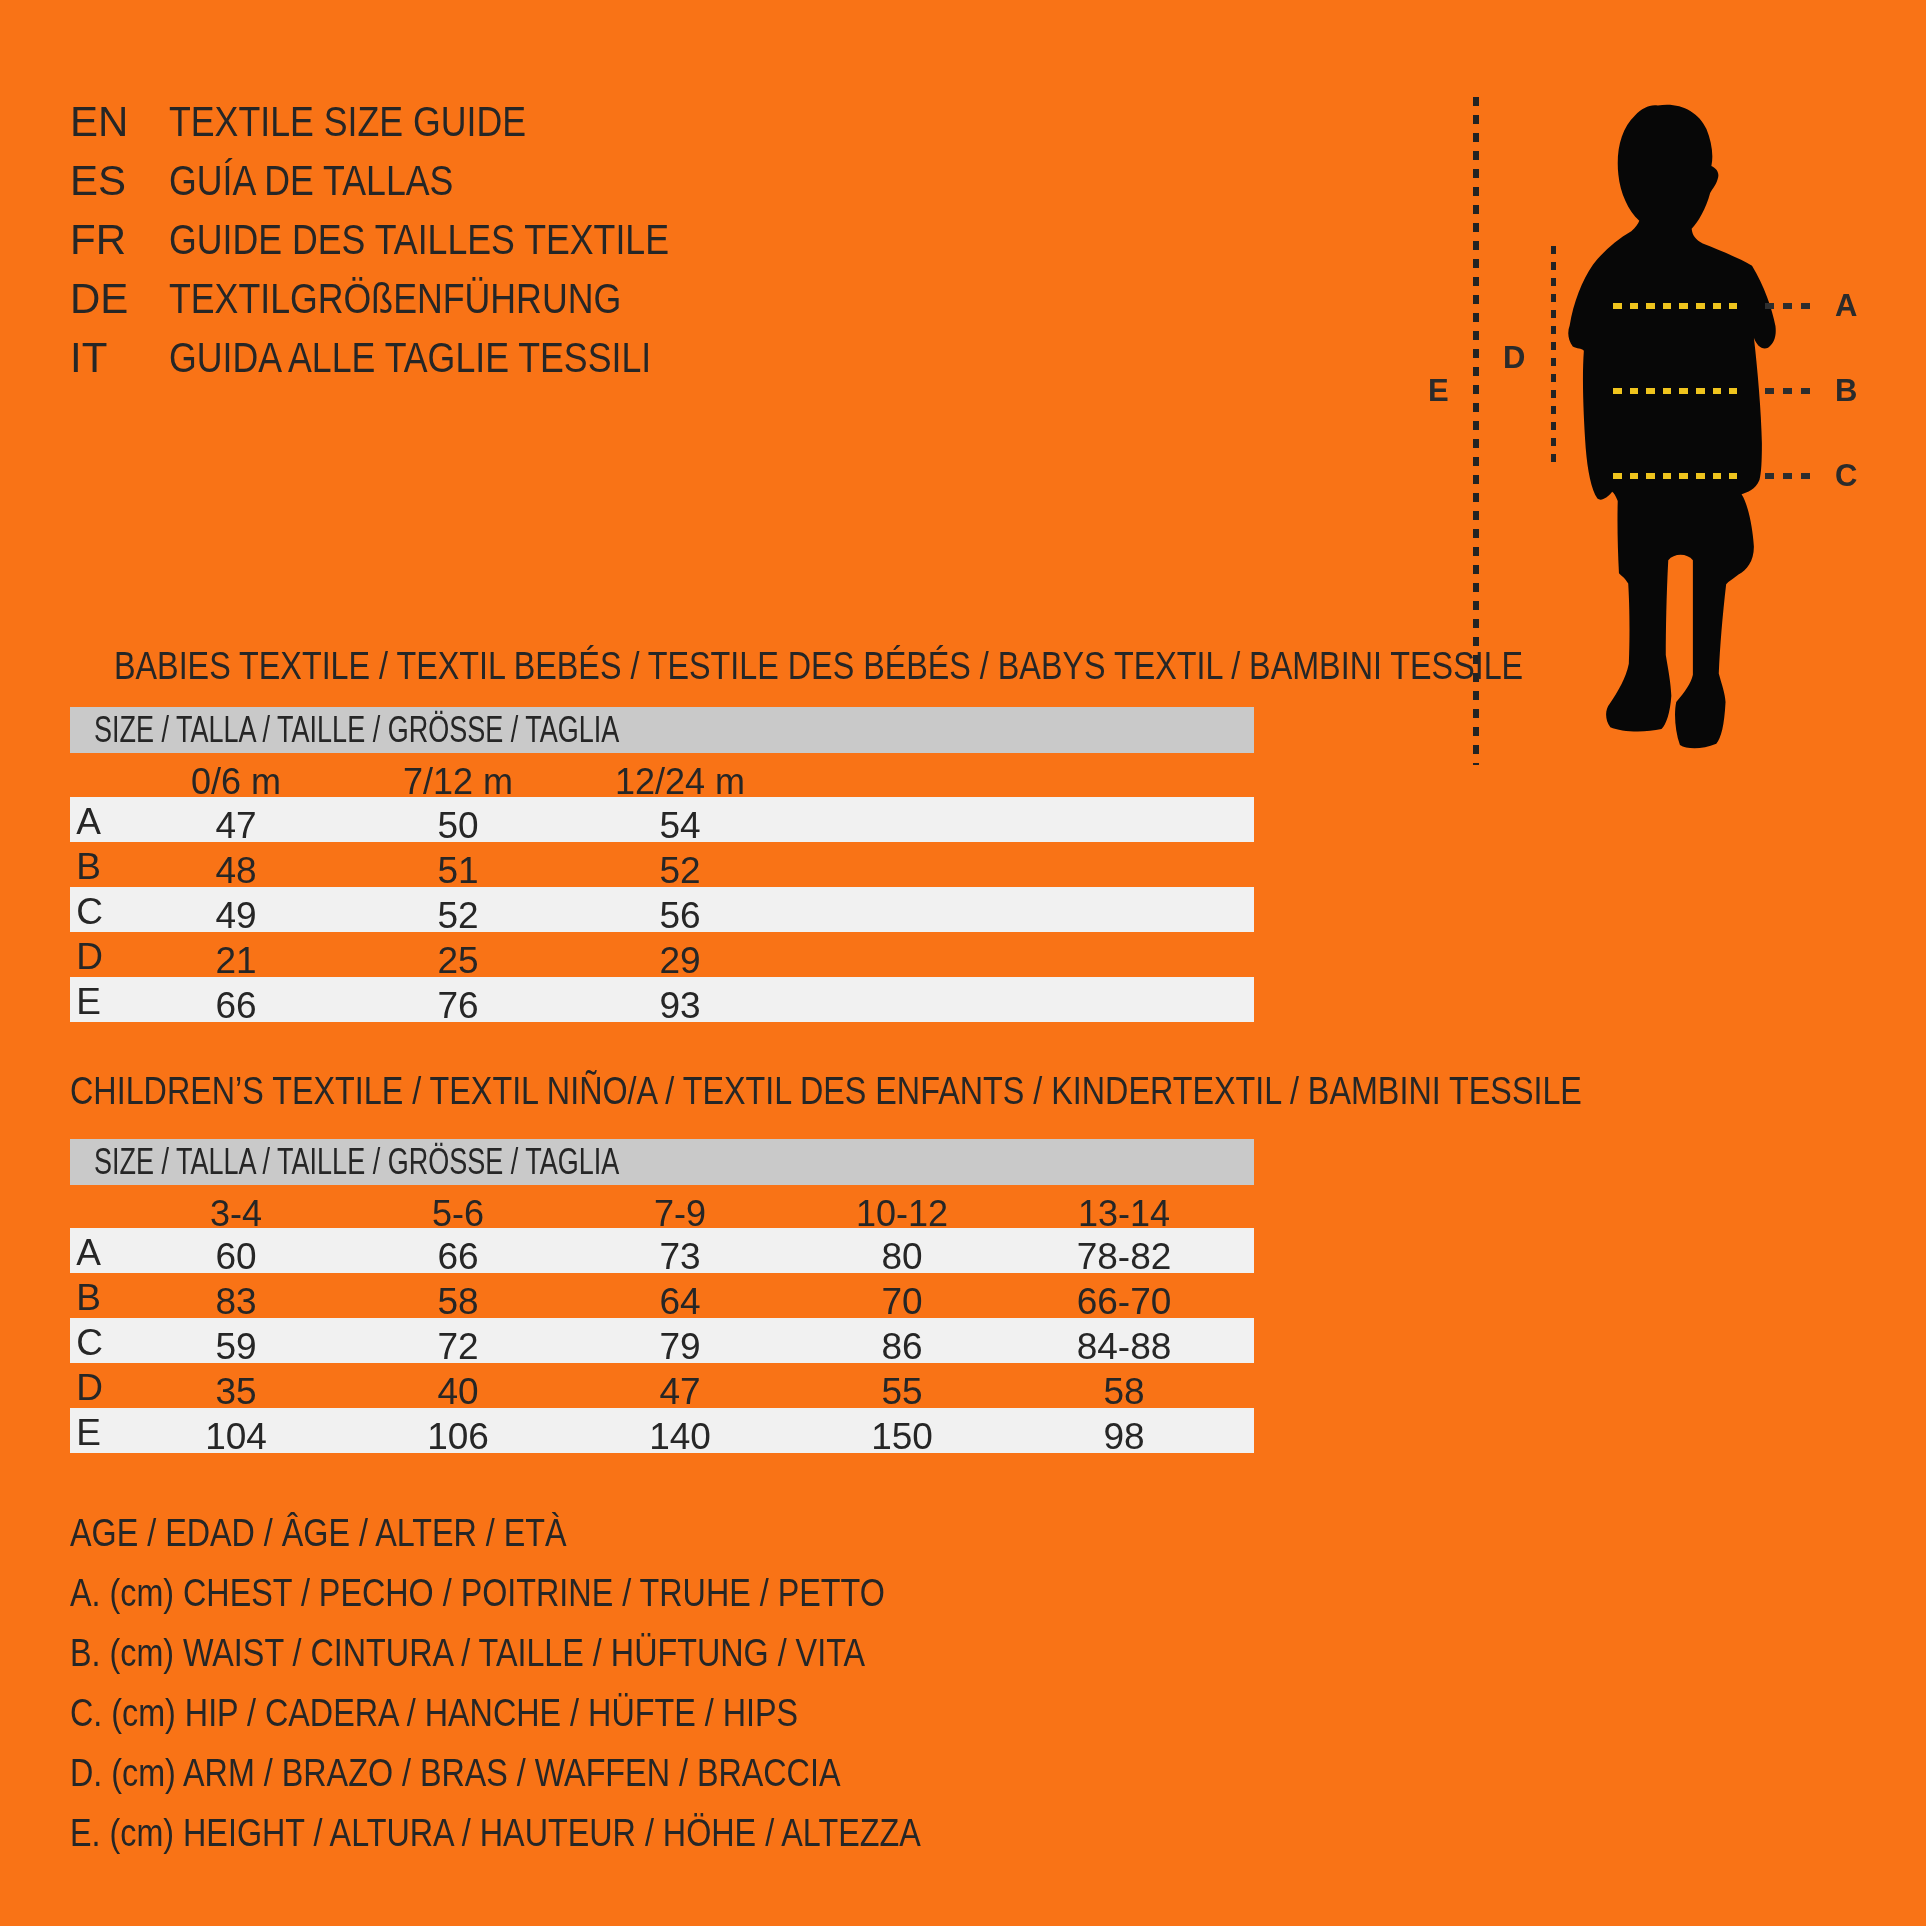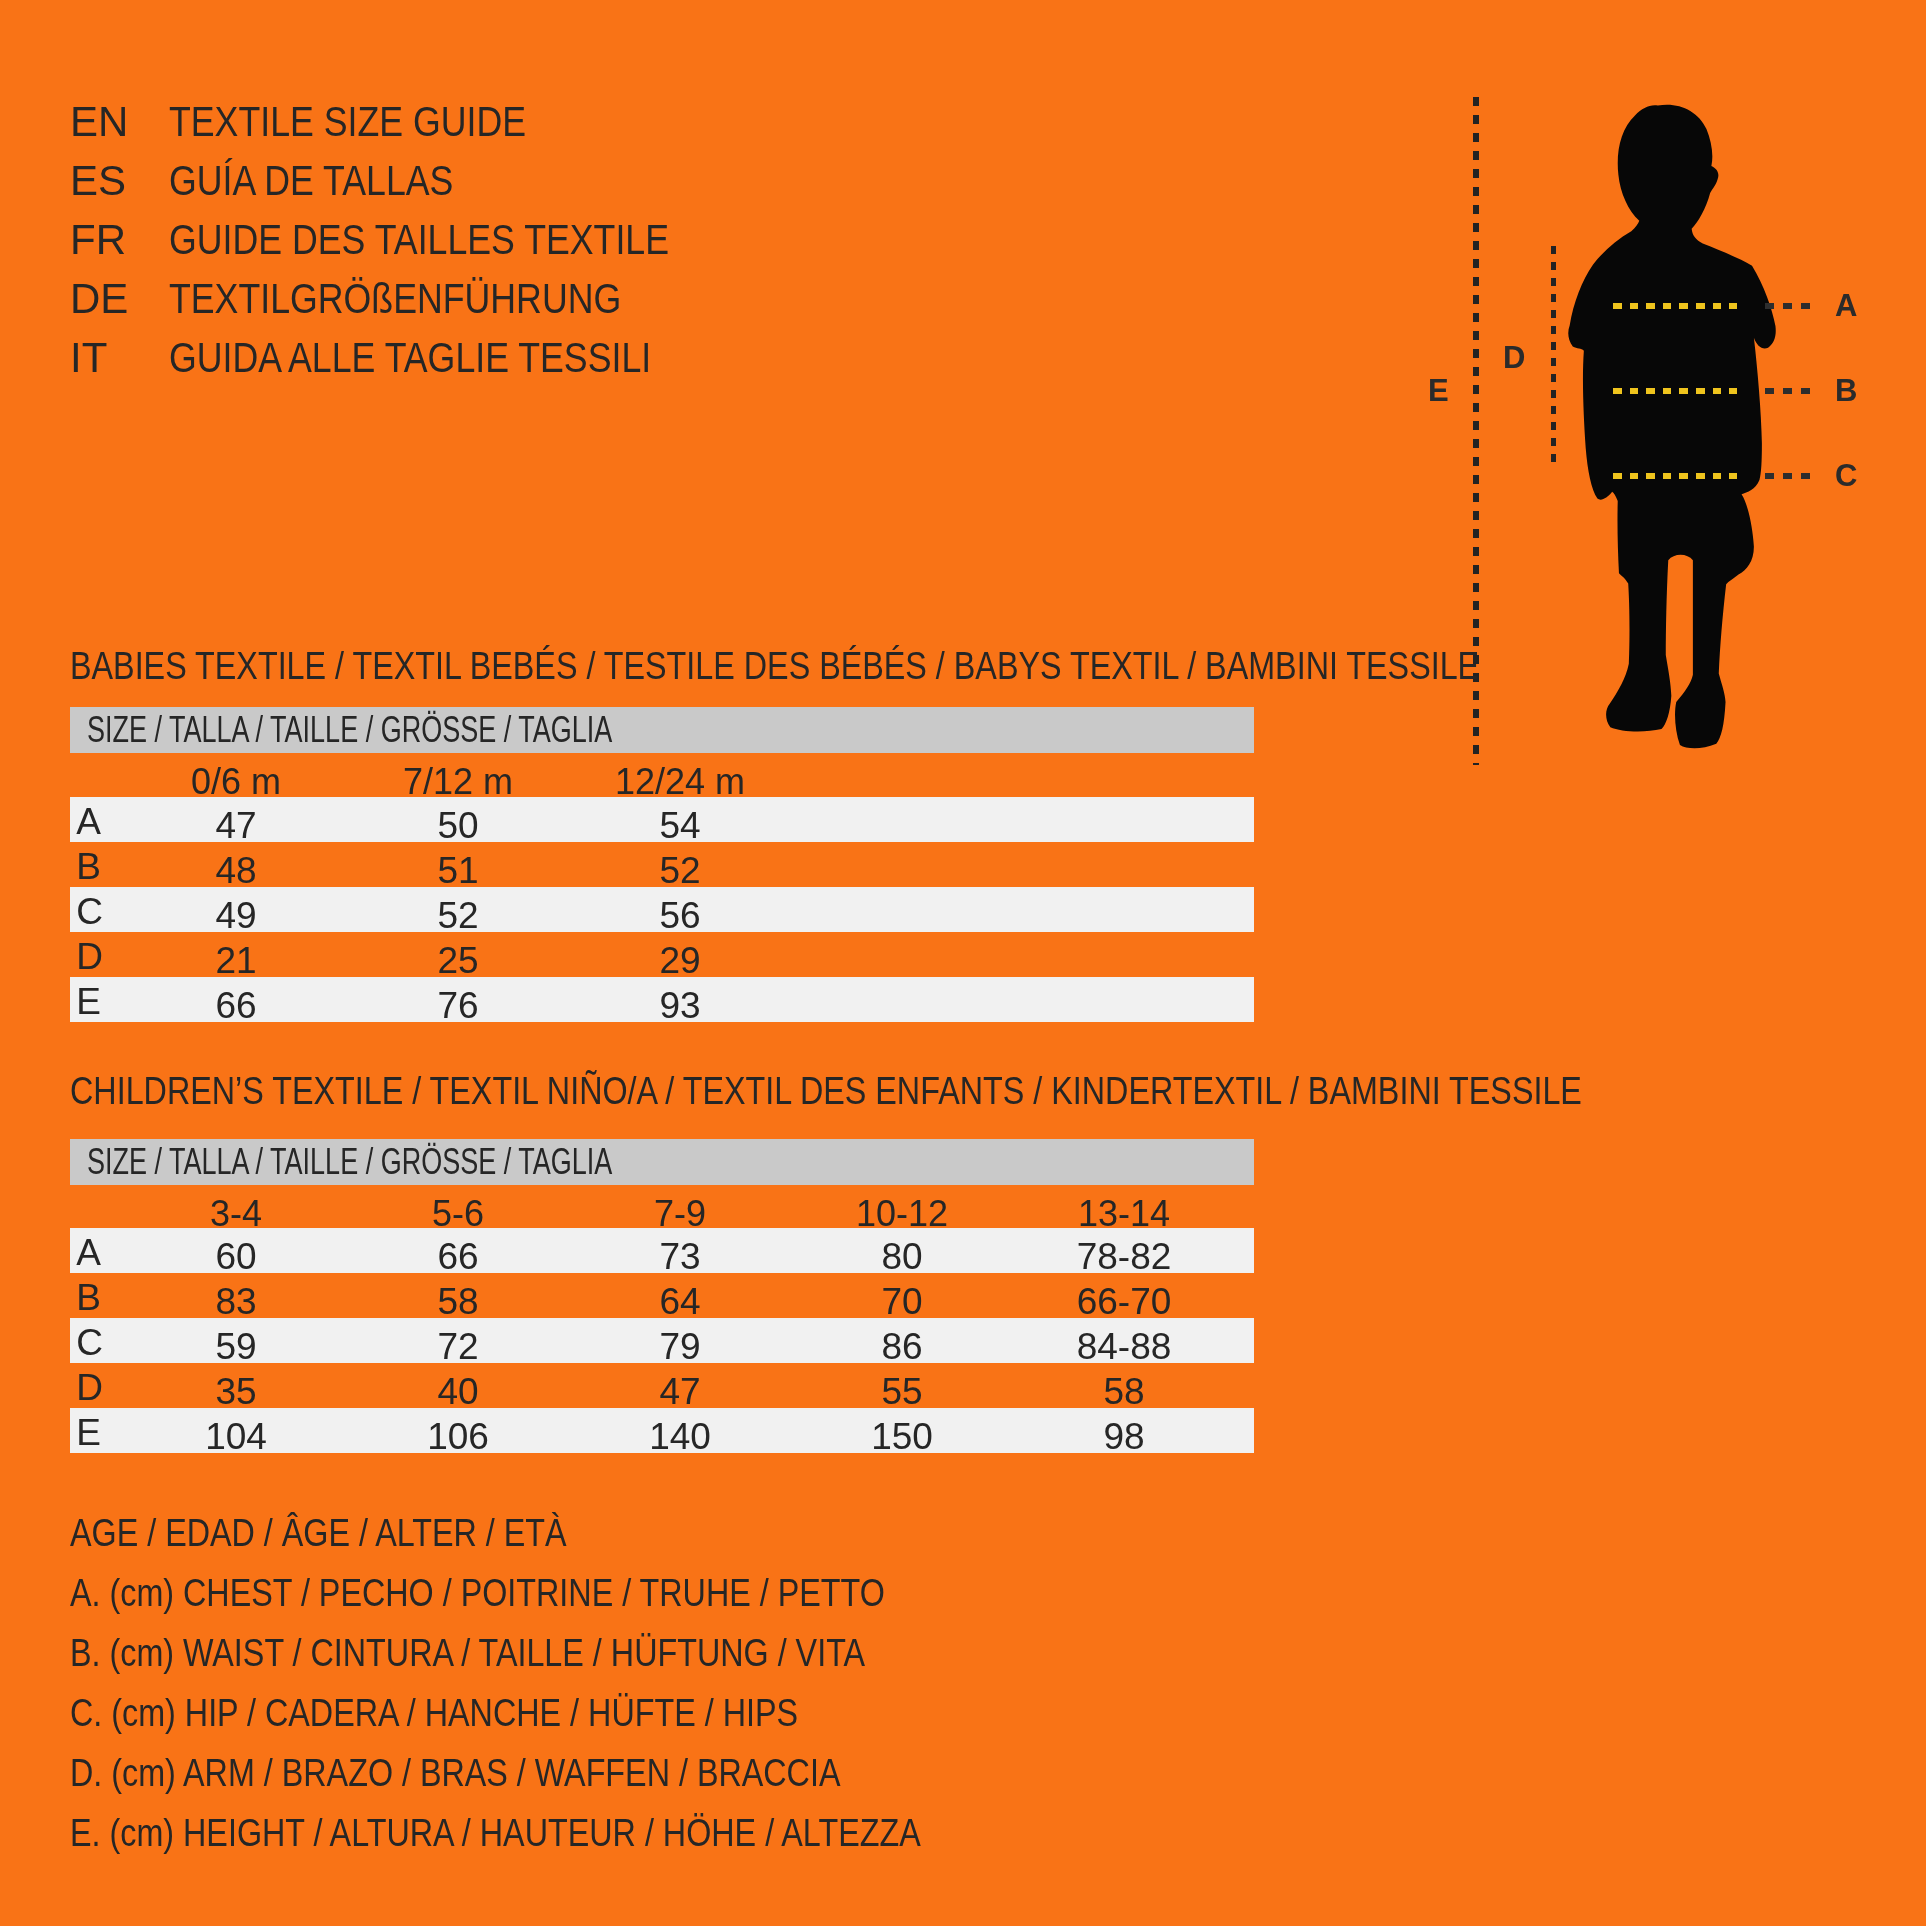--- a/index.html
+++ b/index.html
@@ -13,21 +13,21 @@
   .lang-block{left:70px;top:92px;}
   .lang-row{display:grid;grid-template-columns:99px auto;height:59px;align-items:center;
             font-size:42px;font-weight:500;letter-spacing:0;}
 
   
   .section-heading{left:70px;font-size:38px;font-weight:500;}
 
   
   .size-table{left:70px;width:1184px;}
   .size-bar{height:46px;line-height:46px;background:var(--table-header-bg,#c9c9c9);
-            padding-left:17px;font-size:36px;font-weight:500;}
+            padding-left:24px;font-size:36px;font-weight:500;}
   .col-row{display:grid;height:44px;align-items:center;font-size:36px;font-weight:500;}
   .t-row{display:grid;height:45px;align-items:center;font-size:37px;font-weight:400;}
   .t-row.stripe{background:var(--row-stripe,#f1f1f1);}
   .grid-babies{grid-template-columns:55px 222px 222px 222px 1fr;}
   .grid-children{grid-template-columns:55px 222px 222px 222px 222px 222px 1fr;}
   .cell-c{text-align:center;margin-top:8px;}
   .cell-l{padding-left:6.2px;text-align:left;}
 
   
   .legend{left:70px;top:1503px;font-size:38px;font-weight:500;}
@@ -134,21 +134,21 @@
   <div class="abs mlabel" style="left:1835px;top:288px;">A</div>
 
   <div class="abs hdash-y" style="top:388px;"></div>
   <div class="abs hdash-k" style="top:388px;"></div>
   <div class="abs mlabel" style="left:1835px;top:373px;">B</div>
 
   <div class="abs hdash-y" style="top:473px;"></div>
   <div class="abs hdash-k" style="top:473px;"></div>
   <div class="abs mlabel" style="left:1835px;top:458px;">C</div>
 
-  <div class="abs section-heading" style="top:645px;">
+  <div class="abs section-heading" style="top:645px;margin-left:44px;">
     <span class="cond">BABIES TEXTILE / TEXTIL BEBÉS / TESTILE DES BÉBÉS / BABYS TEXTIL / BAMBINI TESSILE</span>
   </div>
 
   <div class="abs size-table" style="top:707px;">
     <div class="size-bar">
       <span class="cond75">SIZE / TALLA / TAILLE / GRÖSSE / TAGLIA</span>
     </div>
     <div class="col-row grid-babies">
       <div class="cell-l"></div>
       <div class="cell-c">0/6 m</div>

